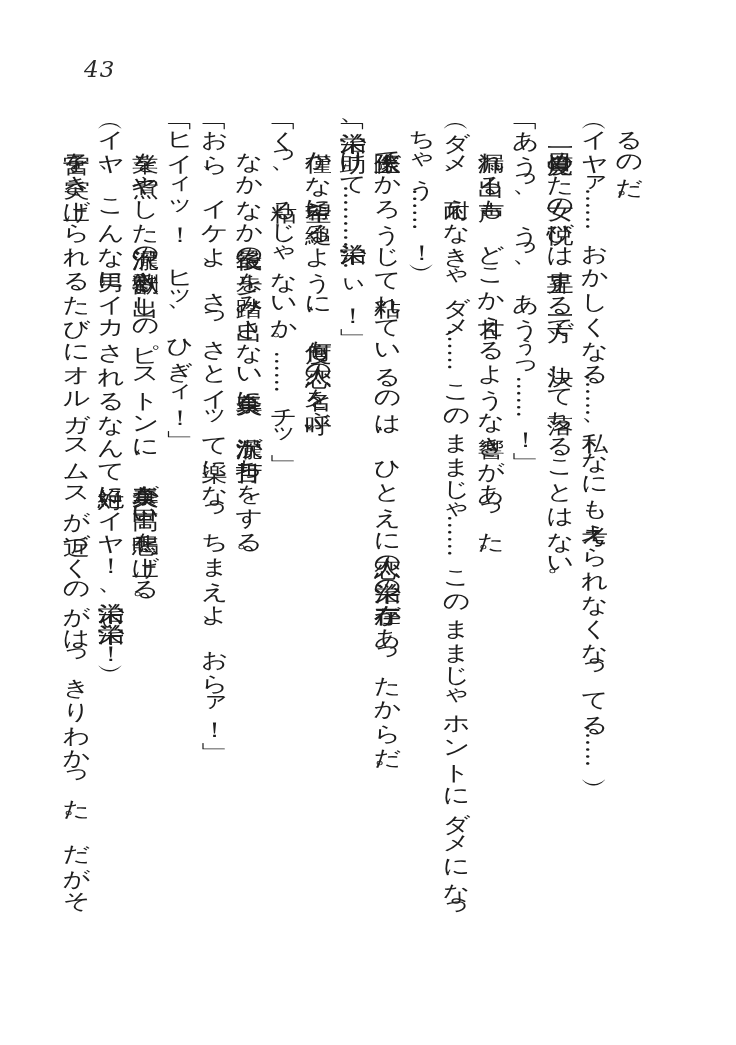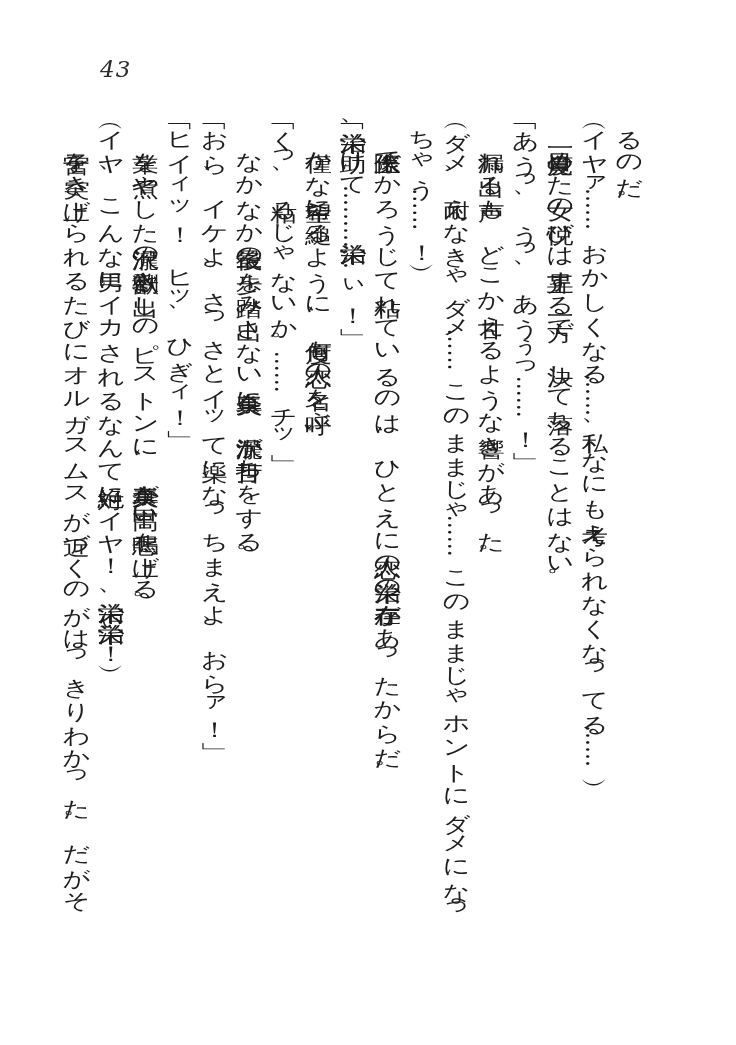--- a/index.html
+++ b/index.html
@@ -15,21 +15,21 @@
     font-family: "DejaVu Serif", "Liberation Serif", serif;
   }
   .book-page {
     position: absolute;
     inset: 0;
     background: #ffffff;
   }
   .page-number {
     position: absolute;
     top: 56px;
-    left: 100px;
+    left: 84px;
     font-size: 23px;
     font-style: italic;
     color: #2b2b2b;
     letter-spacing: 1px;
   }
   .text-block {
     position: absolute;
     top: 116px;
     right: 90px;
     height: 806px;

